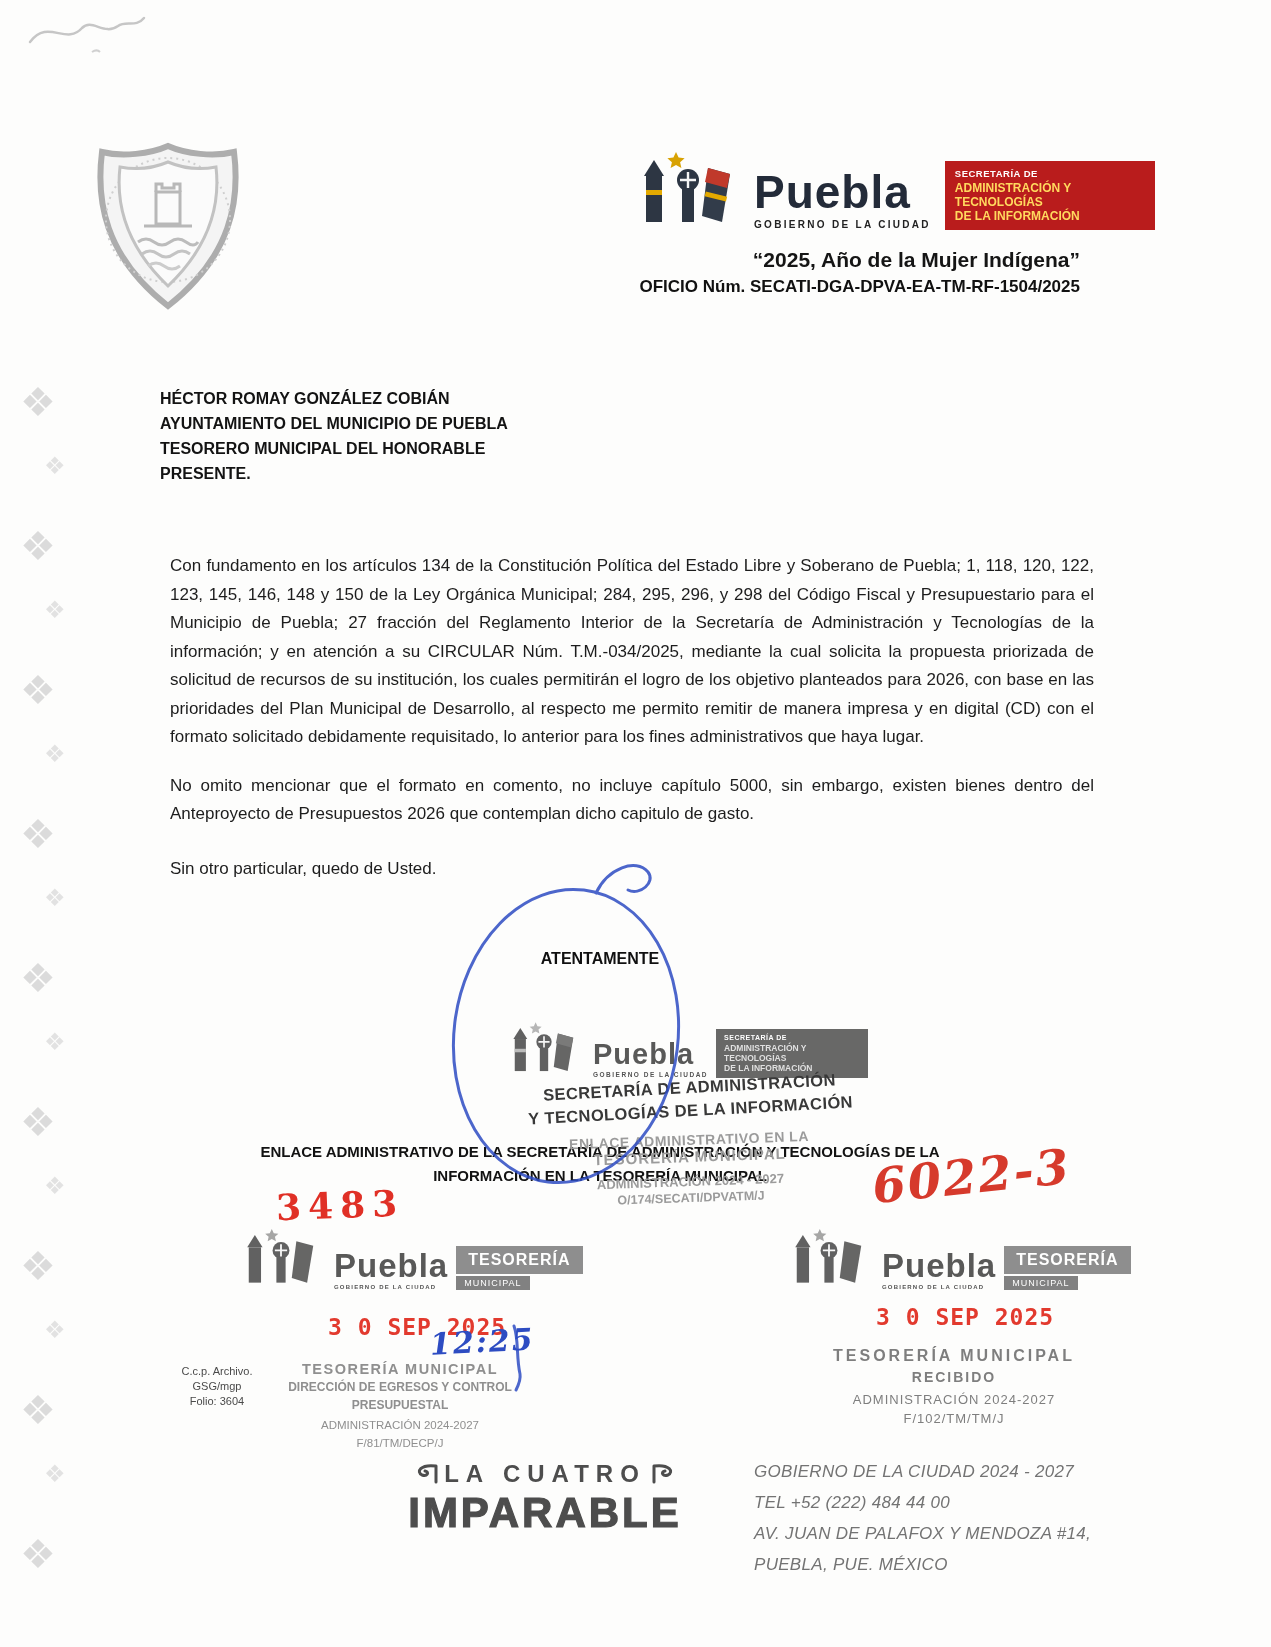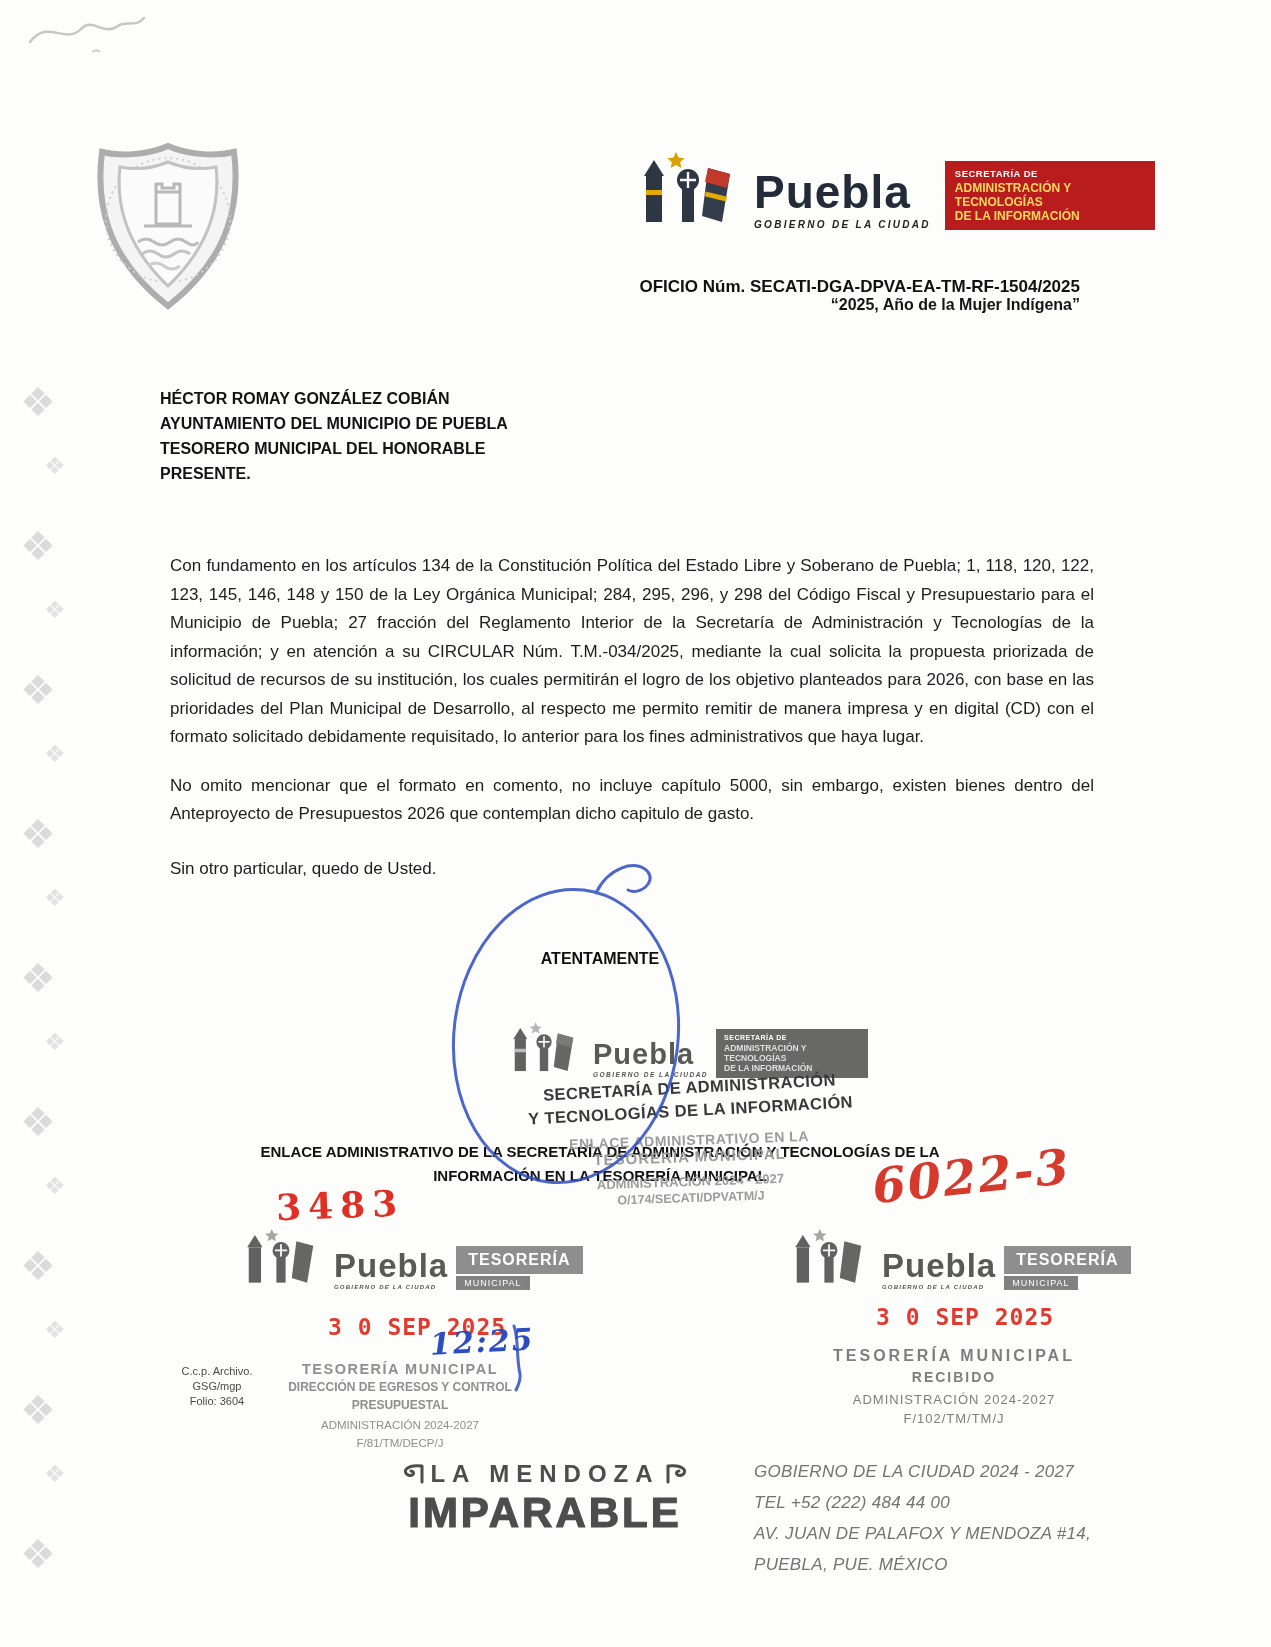--- a/index.html
+++ b/index.html
@@ -13,27 +13,27 @@
 
   
   #deco-strip { left:14px; top:382px; width:78px; height:1256px; overflow:hidden; }
   .motif { position:absolute; color:#d8d8d8; line-height:1; font-family:"DejaVu Sans",sans-serif; }
 
   
   .crest { left:86px; top:138px; }
   .header-logo { left:632px; top:146px; display:flex; align-items:flex-end; }
   .wordmark { margin-left:10px; }
   .brand { font-size:46px; font-weight:800; color:#232b39; letter-spacing:1px; line-height:1; }
-  .brand-sub { font-size:10px; font-weight:700; letter-spacing:2.3px; color:#222; margin-top:4px;font-style:italic; }
+  .brand-sub { font-size:10px; font-weight:700; letter-spacing:2.3px; color:#222; margin-top:4px; }
   .badge { background:#b91c1c; padding:7px 10px; width:210px; margin-left:14px; }
   .badge .b1 { color:#ffffff; font-size:9.5px; letter-spacing:.5px; font-weight:700; }
   .badge .b2, .badge .b3 { color:#ffd95e; font-size:12px; font-weight:800; line-height:14px; }
   .badge .b2 { margin-top:2px; }
 
-  .quote  { right:191px; top:248px; width:600px; text-align:right; font-size:16px; font-weight:800; color:#151515;margin-top:48px; }
+  .quote  { right:191px; top:248px; width:600px; text-align:right; font-size:21px; font-weight:800; color:#151515; }
   .oficio { right:191px; top:277px; width:640px; text-align:right; font-size:17px; font-weight:800; color:#111; }
 
   .recipient { left:160px; top:386px; font-size:16px; font-weight:800; line-height:25px; color:#131313; }
 
   .body-text { left:170px; top:552px; width:924px; font-size:17px; line-height:28.5px; color:#1d1d1d; }
   .body-text p { text-align:justify; }
   .body-text p + p { margin-top:20px; }
   .body-text p.short { text-align:left; margin-top:26px; }
 
   .sign-head { left:170px; top:950px; width:860px; text-align:center; font-weight:800; font-size:16px; color:#101010; }
@@ -308,21 +308,21 @@
     <div>C.c.p. Archivo.</div>
     <div>GSG/mgp</div>
     <div>Folio: 3604</div>
   </div>
 
   <div class="abs capital">
     <div class="row">
       <svg width="26" height="24" viewBox="0 0 26 24">
         <path d="M24 4 C 8 2, 4 10, 10 13 C 15 15, 18 10, 13 9 M24 4 L24 20" fill="none" stroke="#4d4d4d" stroke-width="3" stroke-linecap="round"></path>
       </svg>
-      <span class="cap1">LA MENDOZA</span>
+      <span class="cap1">LA CUATRO</span>
       <svg class="mirror" width="26" height="24" viewBox="0 0 26 24">
         <path d="M24 4 C 8 2, 4 10, 10 13 C 15 15, 18 10, 13 9 M24 4 L24 20" fill="none" stroke="#4d4d4d" stroke-width="3" stroke-linecap="round"></path>
       </svg>
     </div>
     <div class="cap2">IMPARABLE</div>
   </div>
 
   <div class="abs contact">
     <div>GOBIERNO DE LA CIUDAD 2024 - 2027</div>
     <div>TEL +52 (222) 484 44 00</div>

